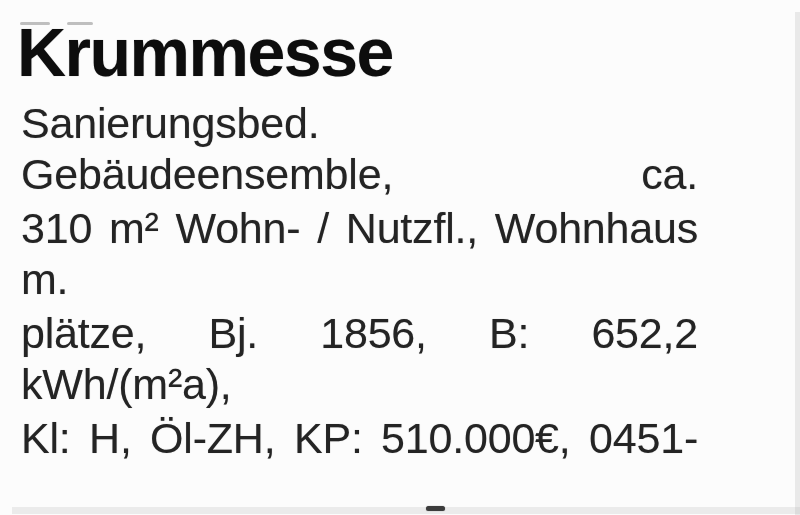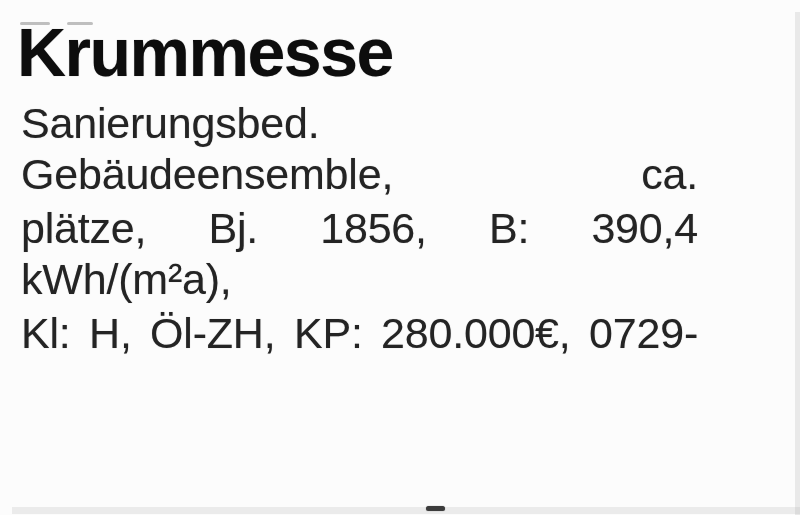--- a/index.html
+++ b/index.html
@@ -82,22 +82,23 @@
     box-shadow: 0 0 1px rgba(0,0,0,0.5);
   }
 </style>
 </head>
 <body>
 
 <div class="ad">
   <h1 class="ad-title">Krummesse</h1>
   <div class="ad-body">
     <div class="ad-line justify">Sanierungsbed. Gebäudeensemble, ca.</div>
-    <div class="ad-line justify">plätze, Bj. 1856, B: 390,4 kWh/(m²a),</div>
-    <div class="ad-line justify">Kl: H, Öl-ZH, KP: 280.000€, 0729-</div>
+    <div class="ad-line justify">310 m² Wohn- / Nutzfl., Wohnhaus m.</div>
+    <div class="ad-line justify">plätze, Bj. 1856, B: 652,2 kWh/(m²a),</div>
+    <div class="ad-line justify">Kl: H, Öl-ZH, KP: 510.000€, 0451-</div>
   </div>
 </div>
 
 <div class="top-dash d1"></div>
 <div class="top-dash d2"></div>
 <div class="right-band"></div>
 <div class="bottom-band"></div>
 <div class="bottom-mark"></div>
 
 </body></html>

